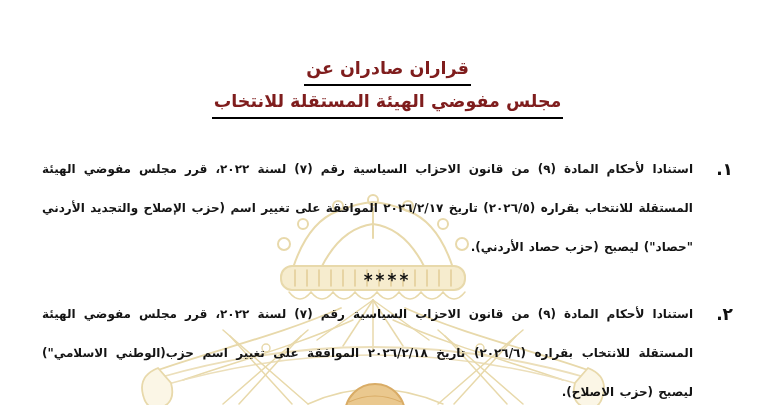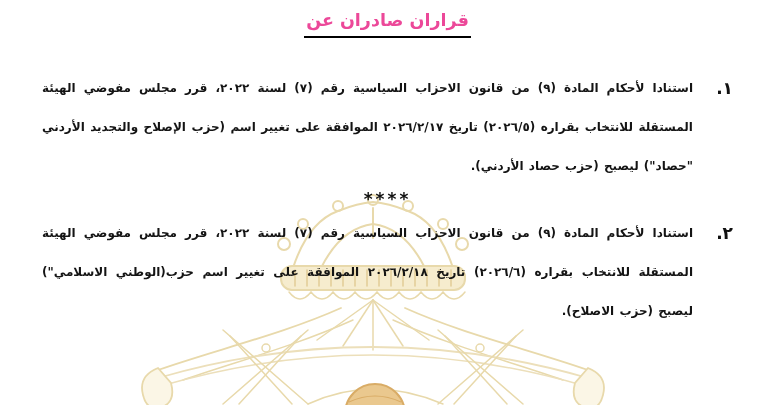--- a/index.html
+++ b/index.html
@@ -18,21 +18,22 @@
     z-index:0;
     pointer-events:none;
   }
   .content{
     position:relative;
     z-index:1;
     padding:5px 50px 0 42px;
   }
   .title{
     text-align:center;
-    color:#ec4899;
+    color:#7f1d1d;
+    margin-top:48px;
   }
   .title .t-line{
     line-height:30px;
   }
   .title .t-line span{
     display:inline-block;
     font-size:17.5px;
     font-weight:bold;
     border-bottom:2px solid #000;
     padding:0 2px 1px 2px;
@@ -154,20 +155,23 @@
     <circle cx="272" cy="234" r="30" fill="#eac88e" stroke="#d9ac66" stroke-width="2"></circle>
     <path d="M246,222 Q272,210 298,222" fill="none" stroke="#d9ac66" stroke-width="1.2"></path>
   </svg>
 
   <div class="content">
 
     <div class="title">
       <div class="t-line">
         <span>قراران صادران عن</span>
       </div>
+      <div class="t-line">
+        <span>مجلس مفوضي الهيئة المستقلة للانتخاب</span>
+      </div>
     </div>
 
     <div class="body-block">
 
       <div class="decision">
         <div class="num">١.</div>
         <div class="txt">استنادا لأحكام المادة (٩) من قانون الاحزاب السياسية رقم (٧) لسنة ٢٠٢٢، قرر مجلس مفوضي الهيئة المستقلة للانتخاب بقراره (٢٠٢٦/٥) تاريخ ٢٠٢٦/٢/١٧ الموافقة على تغيير اسم (حزب الإصلاح والتجديد الأردني "حصاد") ليصبح (حزب حصاد الأردني).</div>
       </div>
 
       <div class="separator">****</div>

